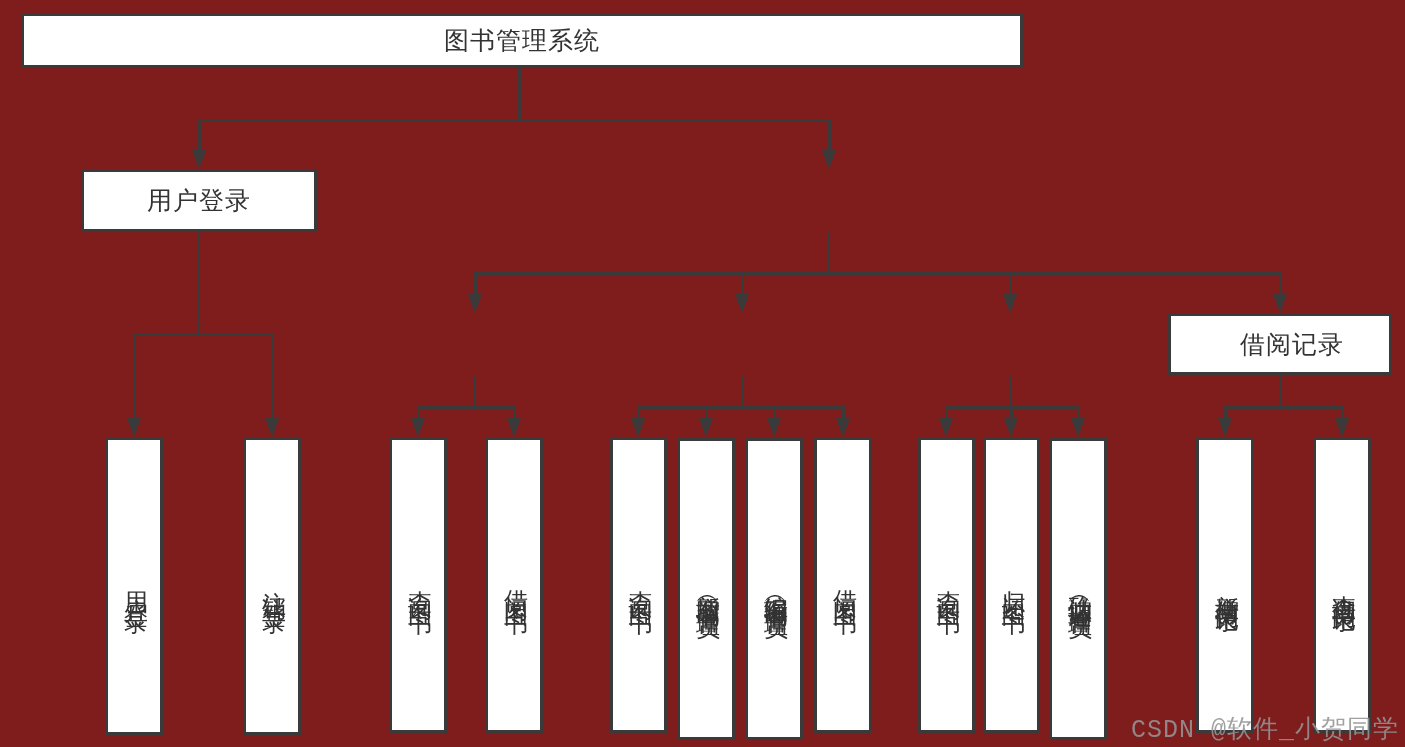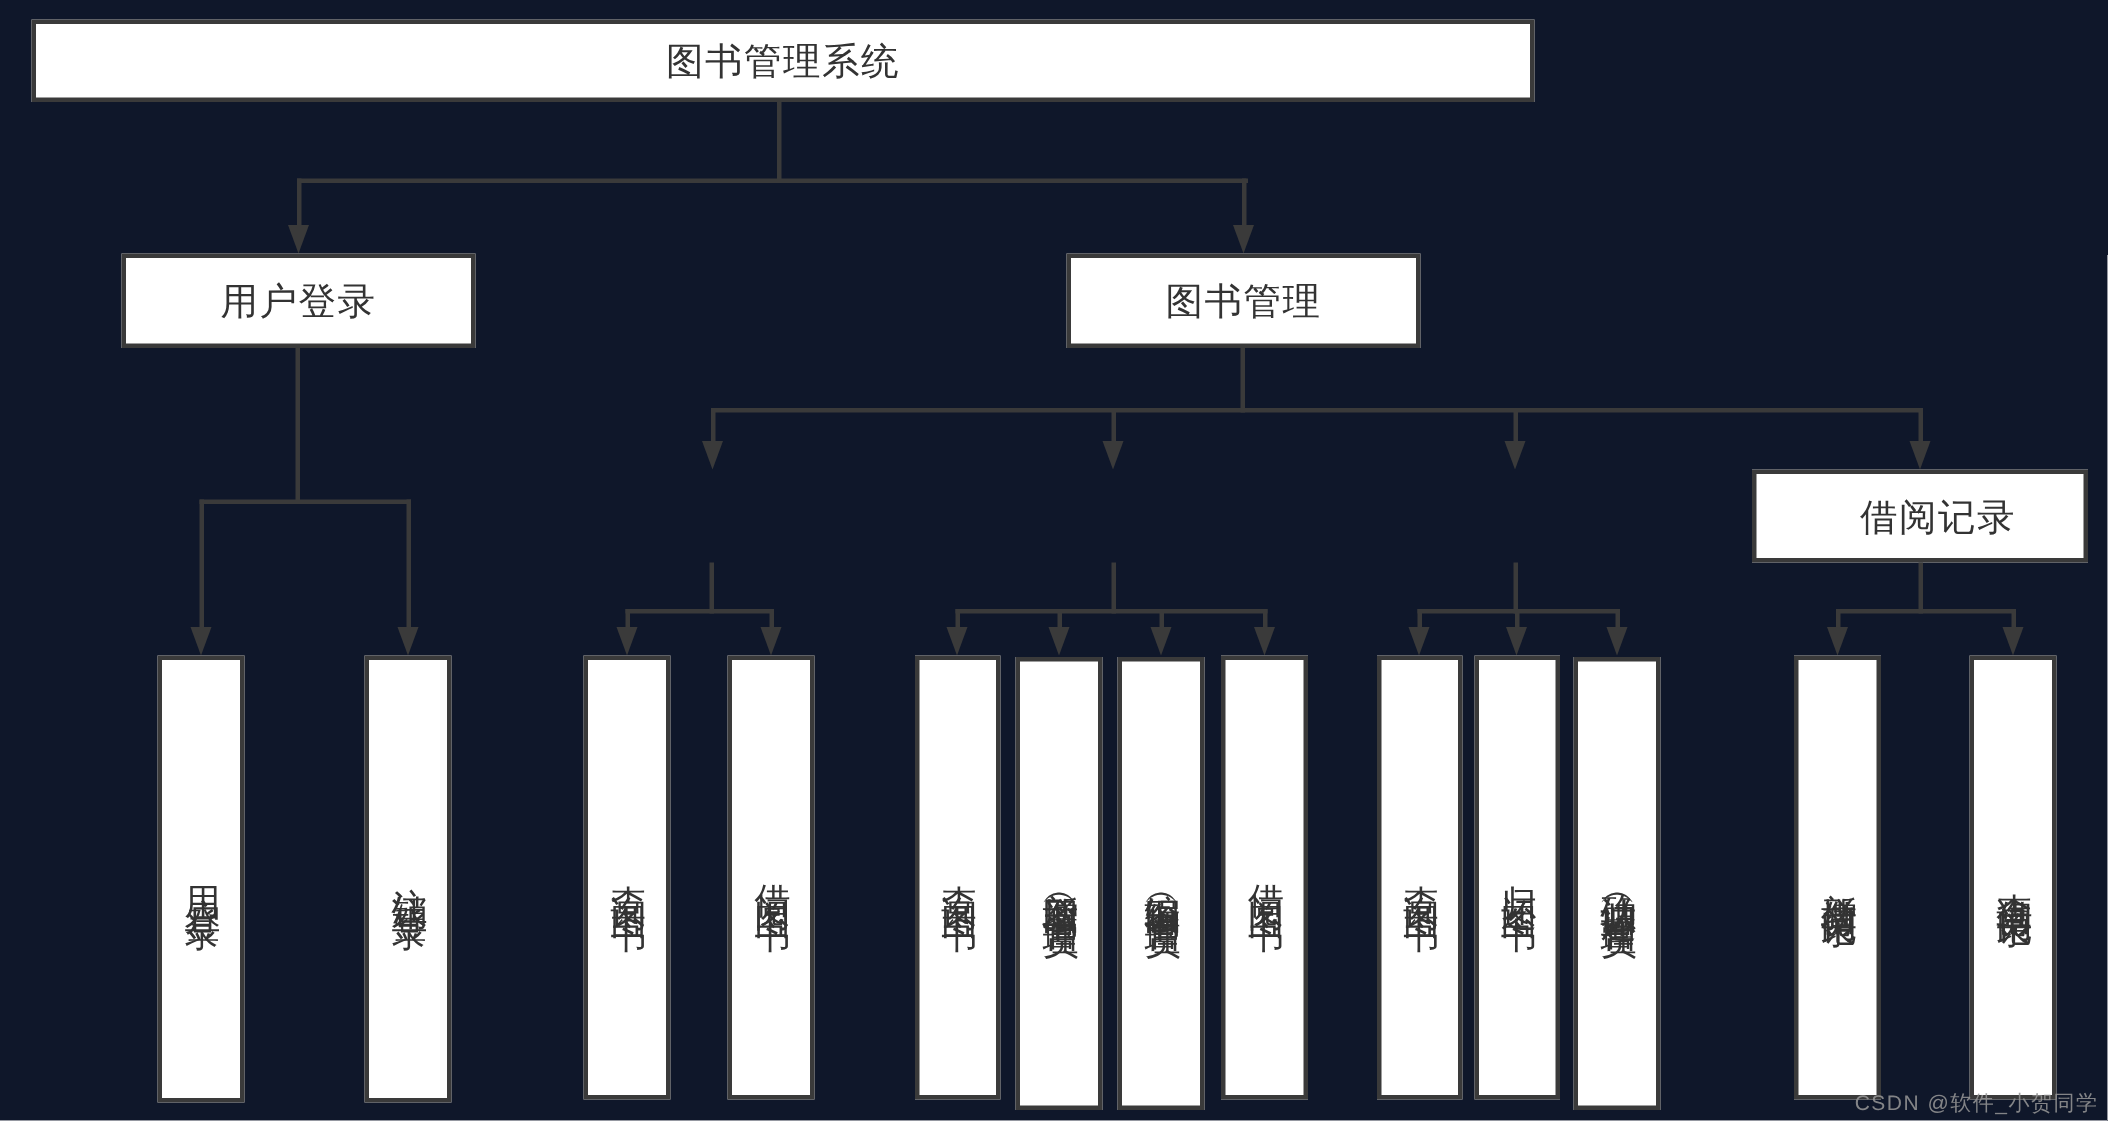--- a/index.html
+++ b/index.html
@@ -1,57 +1,56 @@
 <!DOCTYPE html>
 <html><head>
 <meta charset="utf-8">
 <style>
   html,body{margin:0;padding:0;background:#fff;}
   #stage{
-    position:relative;width:1405px;height:747px;background:#0f172a;overflow:hidden;
-    font-family:Liberation Sans, sans-serif;color:#333;
+    position:relative;width:1405px;height:747px;background:#7f1d1d;overflow:hidden;
+    font-family:Liberation Mono, monospace;color:#333;
   }
   .box{
     position:absolute;box-sizing:border-box;border:3px solid #3a3a3a;background:#fff;
     display:flex;align-items:center;justify-content:center;text-align:center;
   }
   .hnode{font-size:25px;letter-spacing:1px;}
   .leaf{font-size:24px;}
   .vtext{
     writing-mode:vertical-rl;text-orientation:mixed;
     letter-spacing:7px;line-height:1;display:block;
   }
   .vtext.tight{letter-spacing:3px;}
   .line{position:absolute;background:#3a3a3a;}
   .arrow{
     position:absolute;width:0;height:0;
     border-left:7px solid transparent;border-right:7px solid transparent;
     border-top:19px solid #3a3a3a;
   }
   .watermark{
-    position:absolute;right:6px;bottom:2px;font-size:14px;
+    position:absolute;right:6px;bottom:2px;font-size:25px;
     color:rgba(148,148,148,0.88);letter-spacing:1px;white-space:nowrap;z-index:5;
   }
 </style>
 </head>
 <body>
 
 <div id="stage">
 
   <div class="box hnode" style="left:21px;top:13px;width:1002px;height:55px;">图书管理系统</div>
 
   <div class="line" style="left:518px;top:68px;width:3px;height:53px;"></div>
   <div class="line" style="left:198px;top:119px;width:634px;height:3px;"></div>
   <div class="line" style="left:198px;top:119px;width:3px;height:34px;"></div>
   <div class="line" style="left:828px;top:119px;width:3px;height:34px;"></div>
   <div class="arrow" style="left:192px;top:150px;"></div>
   <div class="arrow" style="left:822px;top:150px;"></div>
 
   <div class="box hnode" style="left:81px;top:169px;width:236px;height:63px;">用户登录</div>
-  <div class="box hnode" style="left:711px;top:169px;width:236px;height:63px;">图书管理</div>
 
   <div class="line" style="left:197px;top:232px;width:3px;height:104px;"></div>
   <div class="line" style="left:133px;top:333px;width:141px;height:3px;"></div>
   <div class="line" style="left:133px;top:333px;width:3px;height:88px;"></div>
   <div class="line" style="left:271px;top:333px;width:3px;height:88px;"></div>
   <div class="arrow" style="left:127px;top:418px;"></div>
   <div class="arrow" style="left:265px;top:418px;"></div>
 
   <div class="line" style="left:827px;top:232px;width:3px;height:43px;"></div>
   <div class="line" style="left:474px;top:272px;width:808px;height:3px;"></div>

